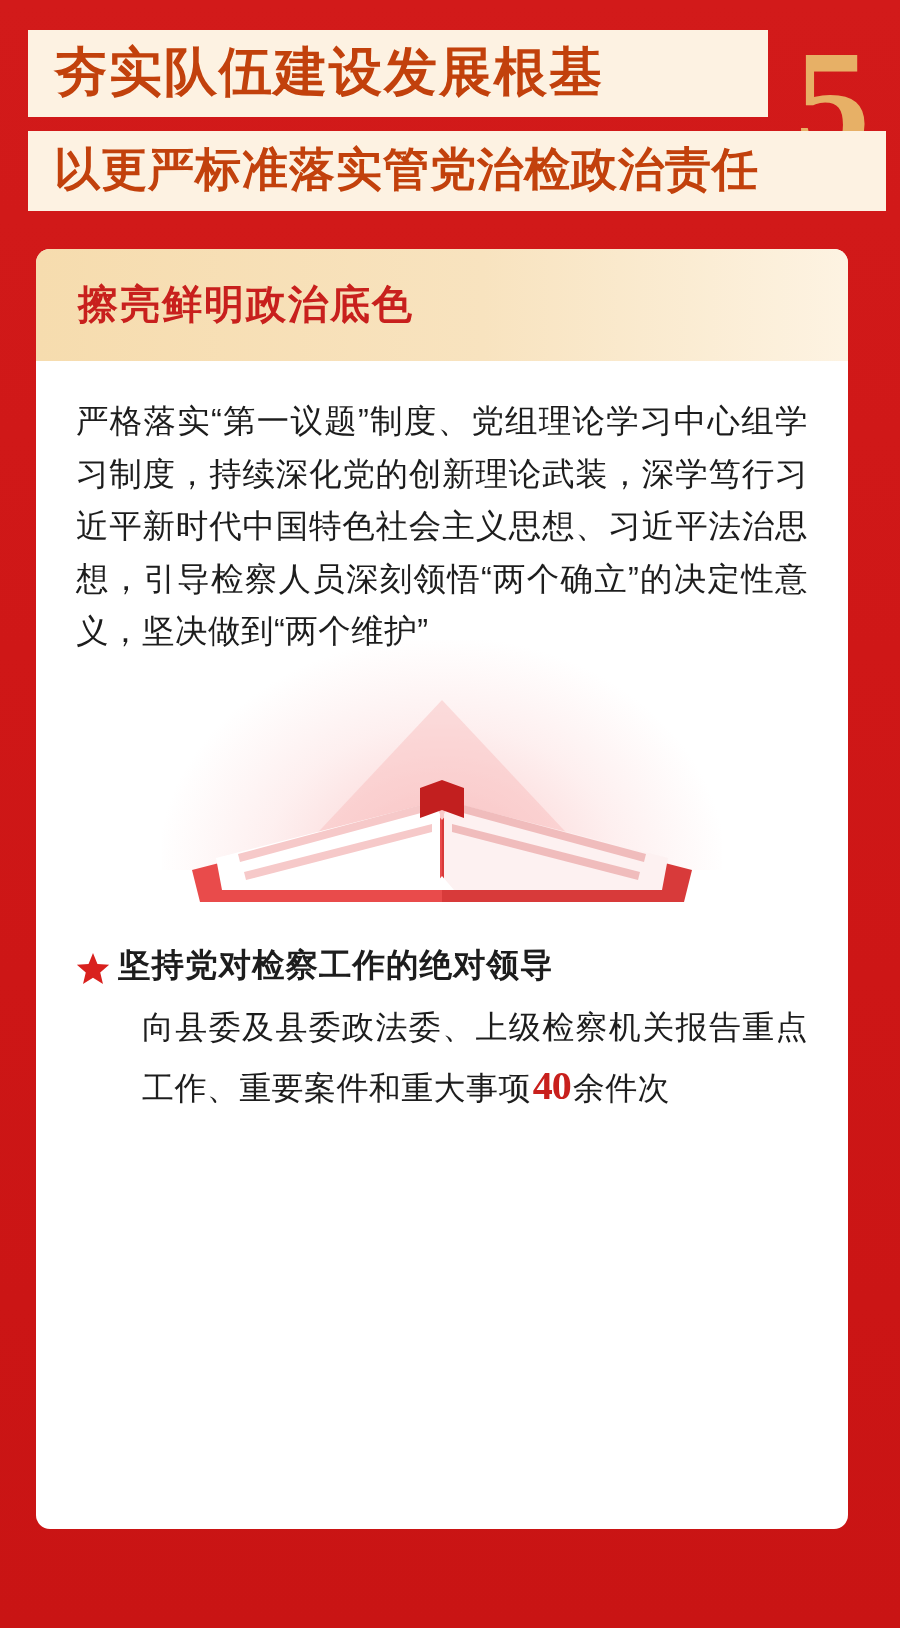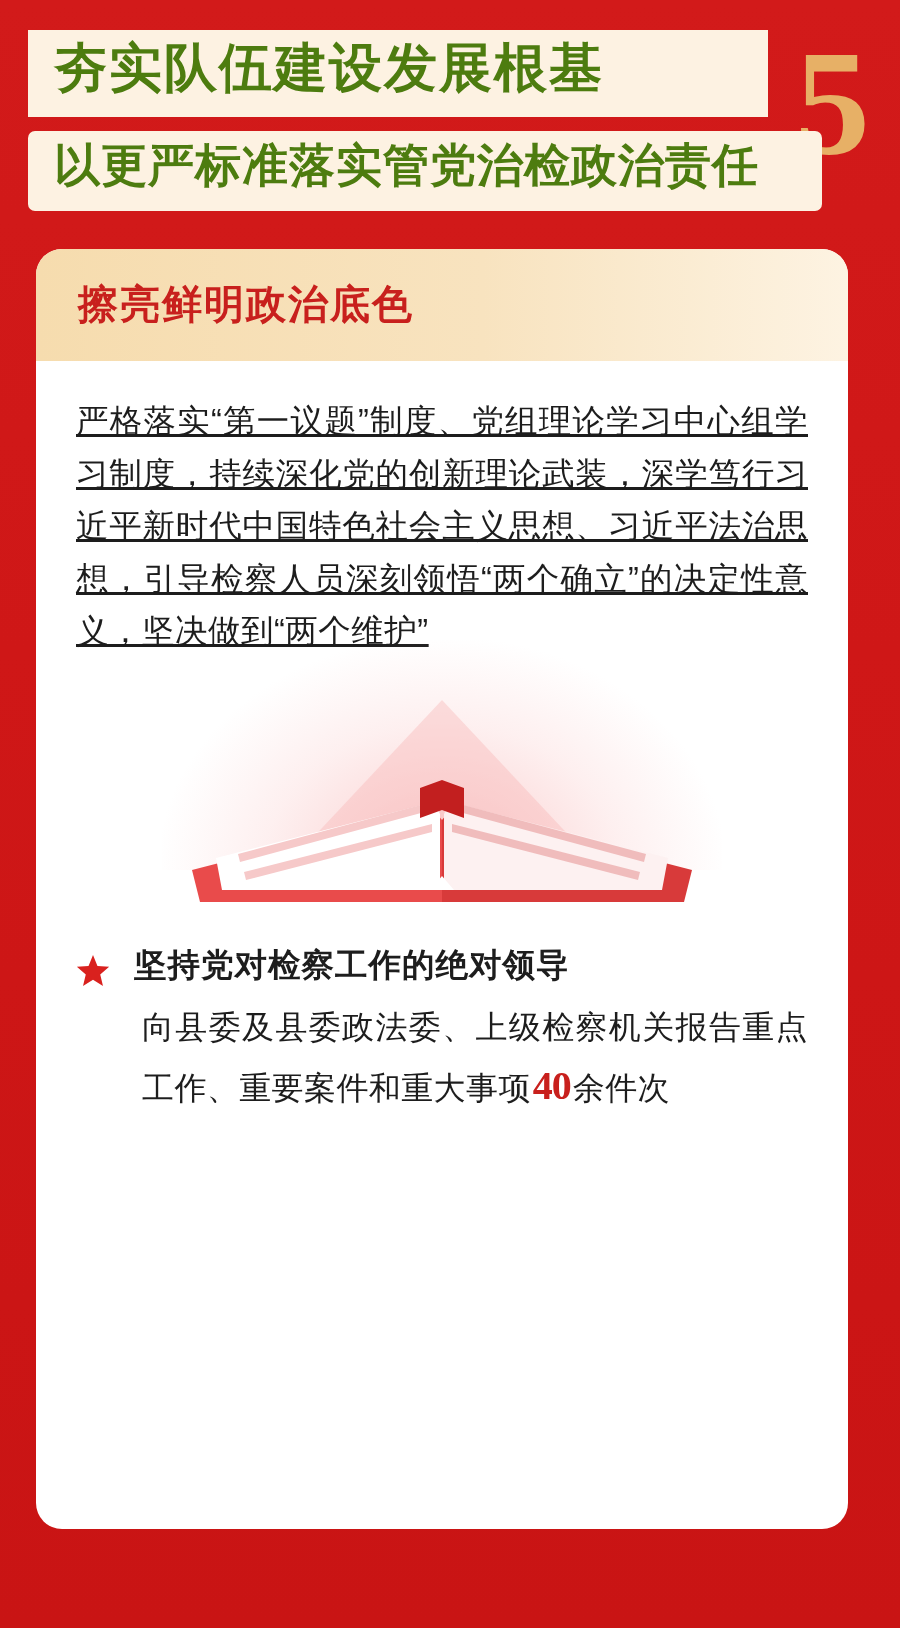--- a/index.html
+++ b/index.html
@@ -48,42 +48,41 @@
     padding: 14px 26px 16px 26px;
     box-sizing: border-box;
   }
   .title-bar.first {
     margin-left: 4px;
     width: 740px;
   }
   .title-bar.second {
     margin-top: 14px;
     margin-left: 4px;
-    width: 794px;
-    border-radius: 7px;
+    width: 858px;
   }
   .title-text {
     font-size: 53px;
     font-weight: bold;
-    color: #4d7c0f;
+    color: #c2410c;
     letter-spacing: 2px;
     line-height: 1.08;
     white-space: nowrap;
-    font-family: Liberation Mono, monospace;
+    font-family: Liberation Serif, serif;
   }
   .title-text.sub {
     font-size: 46px;
     letter-spacing: 1px;
   }
   
   .card {
     position: relative;
     margin: 38px 52px 0 36px;
     background: #ffffff;
-    border-radius: 26px;
+    border-radius: 14px;
     overflow: hidden;
     min-height: 1280px;
   }
   .card-banner {
     background: linear-gradient(90deg, #f6dcae 0%, #f8e3bf 55%, #fdf3e2 100%);
     height: 112px;
     display: flex;
     align-items: center;
     padding-left: 42px;
     box-sizing: border-box;
@@ -96,21 +95,20 @@
   }
   .card-body {
     padding: 34px 40px 40px 40px;
   }
   .paragraph {
     font-size: 32.5px;
     line-height: 1.62;
     color: #1d1d1d;
     letter-spacing: 0.5px;
     text-align: justify;
-    text-decoration: underline;
   }
   
   .book-wrap {
     position: relative;
     height: 250px;
     margin: 10px 0 18px 0;
   }
   .glow {
     position: absolute;
     left: 50%;
@@ -137,22 +135,22 @@
     left: 50%;
     transform: translateX(-50%);
     width: 520px;
     height: 160px;
   }
   .book svg { display: block; }
   
   .bullet-block { margin-top: 26px; }
   .bullet-head {
     display: flex;
-    align-items: flex-end;
-    gap: 24px;
+    align-items: center;
+    gap: 8px;
   }
   .star {
     flex: 0 0 auto;
     width: 34px;
     height: 34px;
     margin-top: 6px;
   }
   .bullet-title {
     font-size: 32.5px;
     font-weight: bold;

